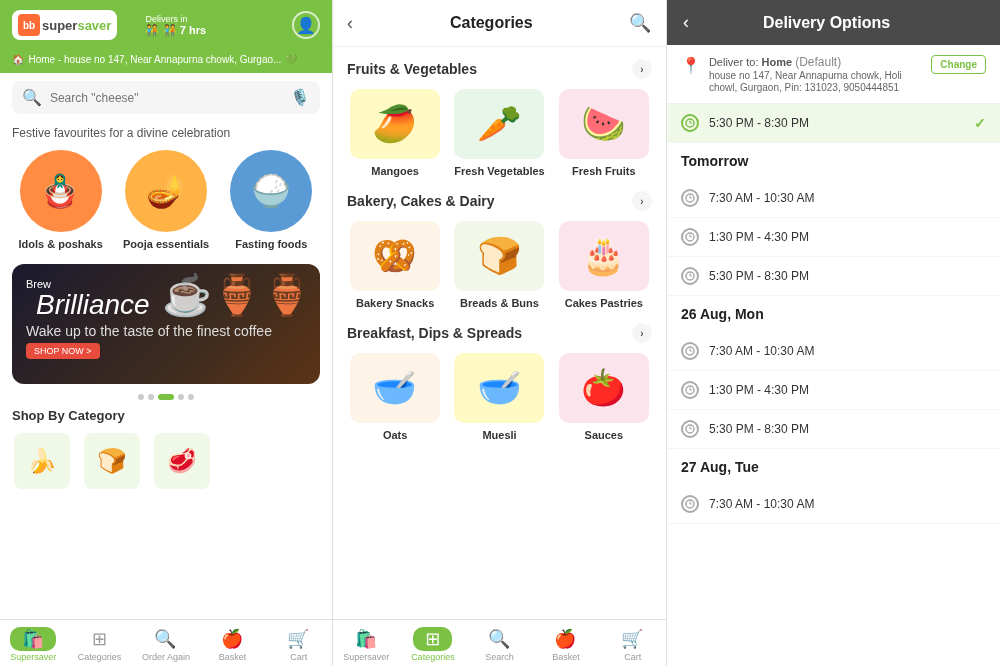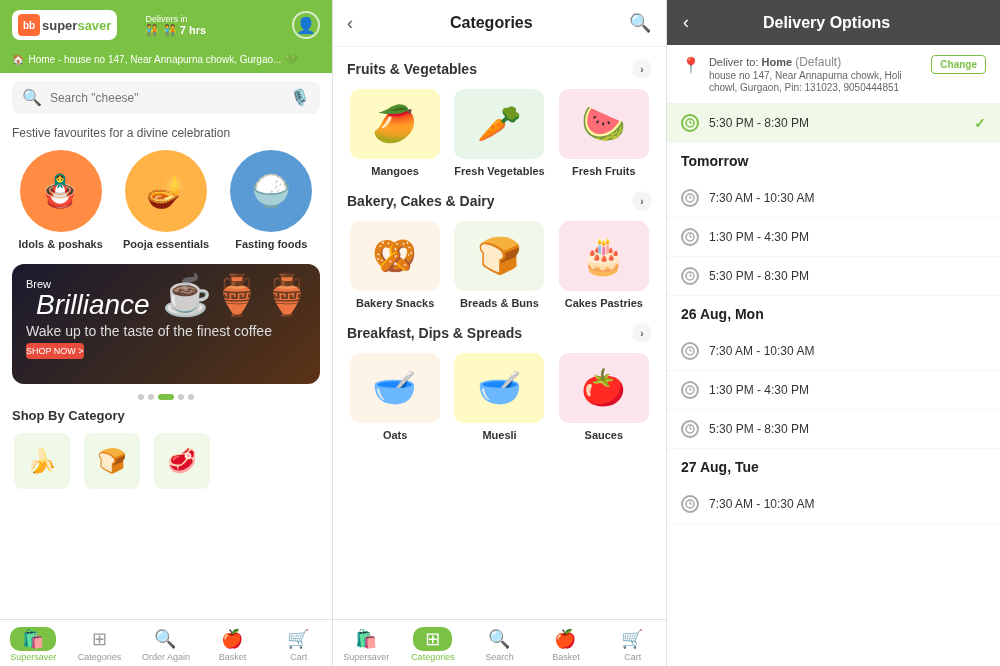--- a/index.html
+++ b/index.html
@@ -198,21 +198,21 @@
       color: #fff;
     }
 
     .promo-discount strong { font-size: 16px; color: #f4d03f; }
 
     .shop-now-btn {
       background: #e74c3c;
       color: #fff;
       border: none;
       border-radius: 4px;
-      padding: 3px 0;
+      padding: 3px 8px;
       font-size: 9px;
       margin-top: 4px;
       cursor: pointer;
     }
 
     .dots-container {
       display: flex;
       justify-content: center;
       gap: 4px;
       margin: 6px 0;

